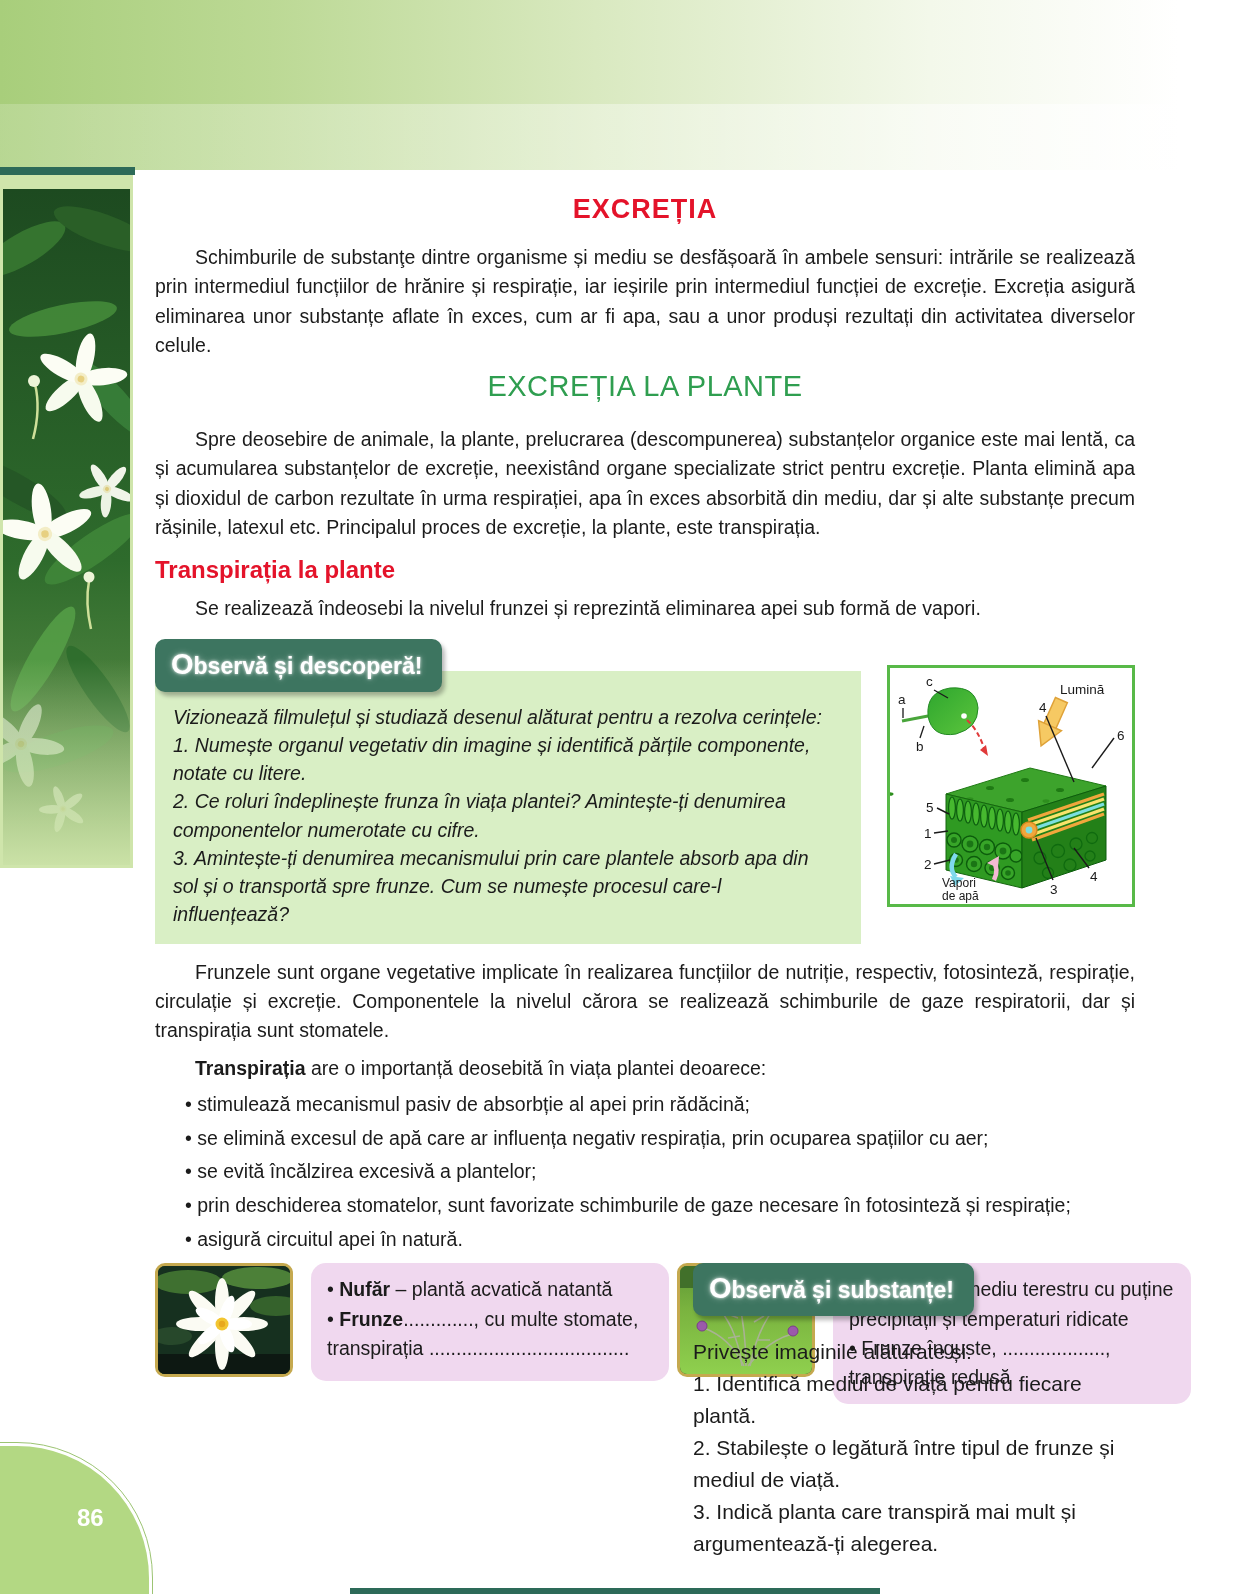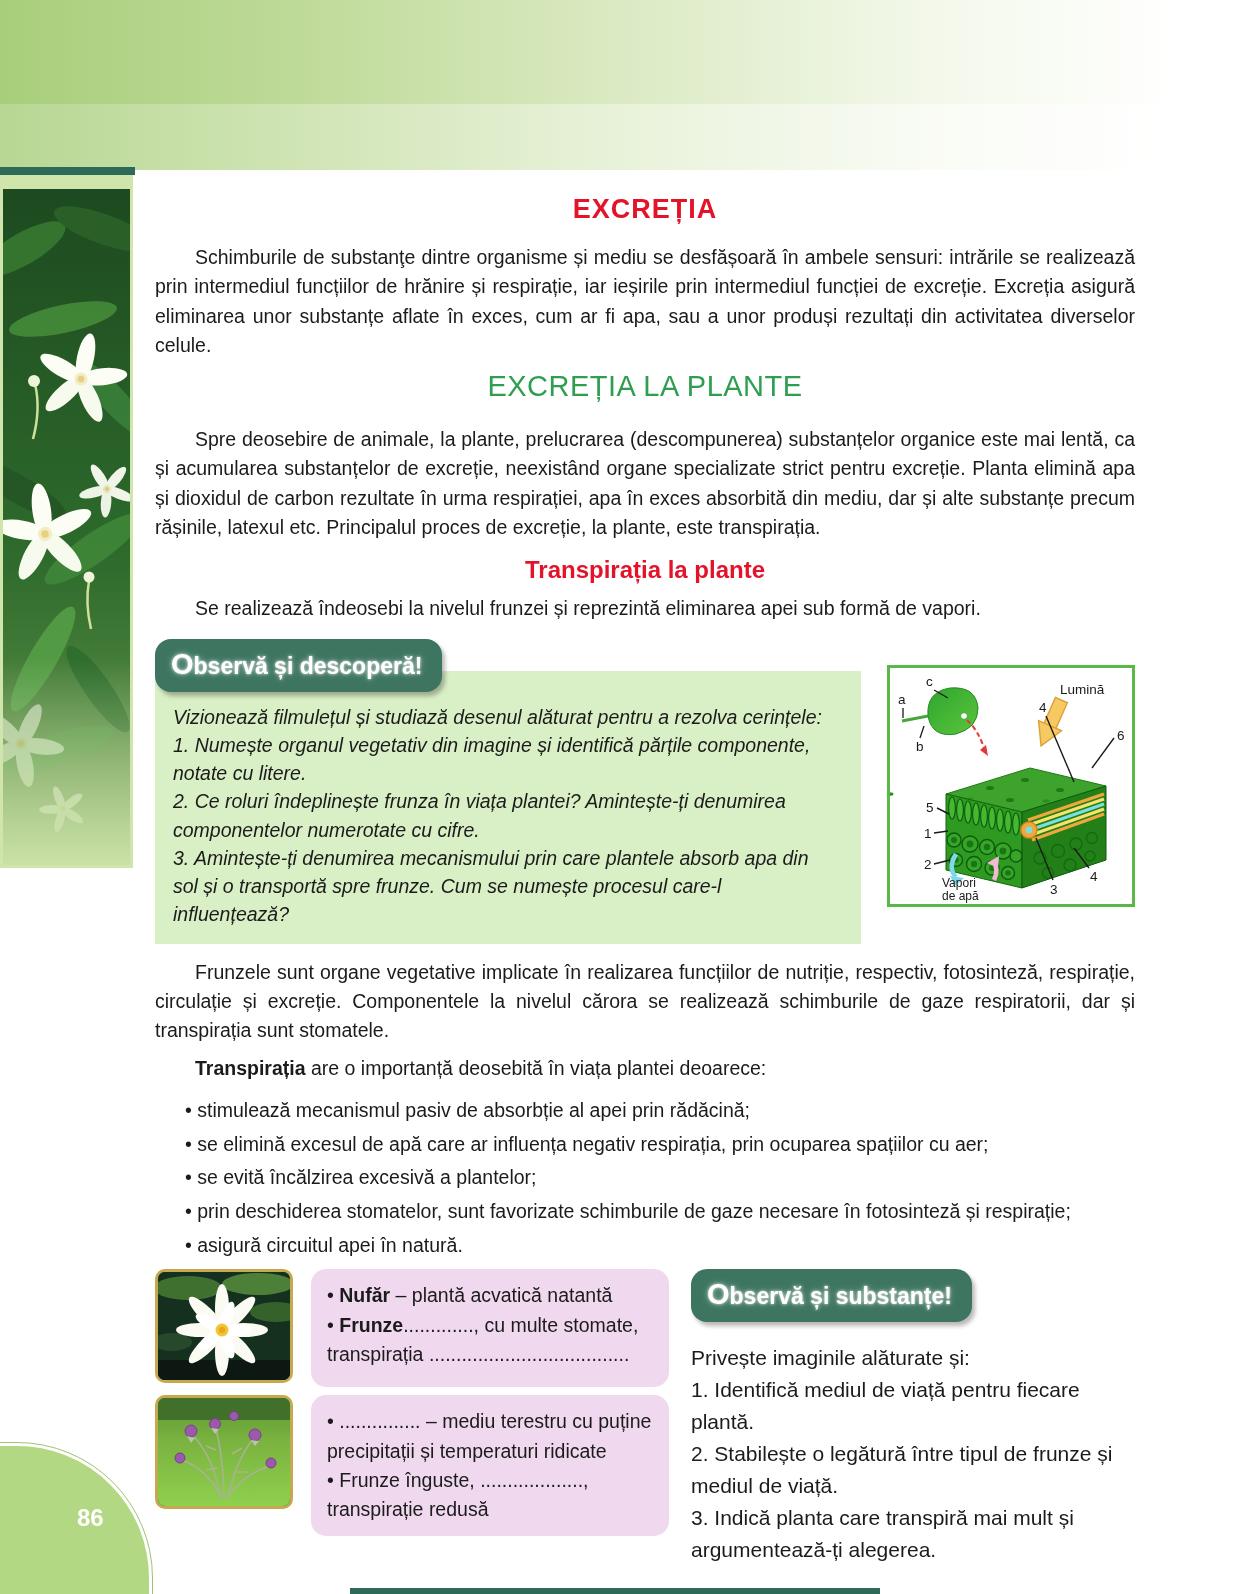--- a/index.html
+++ b/index.html
@@ -64,63 +64,63 @@
     text-align:center; color:#e4132a;
     font-size:27px; font-weight:bold; letter-spacing:1px;
     margin:4px 0 18px 0;
   }
   h2.title-green {
     text-align:center; color:#2f9e50;
     font-size:29px; font-weight:normal; letter-spacing:.5px;
     margin:10px 0 22px 0;
   }
   h3.subtitle-red {
-    text-align:center; color:#e4132a;
+    color:#e4132a;
     font-size:24px; font-weight:bold;
     margin:14px 0 10px 0;
   }
   p.body {
     font-size:19.5px; line-height:1.5; text-align:justify;
     text-indent:40px; margin-bottom:8px;
   }
   p.body b { font-weight:bold; }
 
   
   .observa-row { display:flex; gap:26px; margin-top:16px; align-items:flex-start; }
   .obs-left { width:720px; position:relative; }
   .badge {
     display:inline-block; position:relative; z-index:2;
     background:#3d7560; color:#ffffff;
     font-size:23px; font-weight:bold;
     padding:9px 20px 11px 16px;
-    border-radius:16px;
+    border-radius:10px;
     box-shadow:3px 4px 4px rgba(0,0,0,.28);
     text-shadow:0 0 3px rgba(255,255,255,.85), 0 0 7px rgba(255,255,255,.45);
   }
   .badge::first-letter { font-size:29px; }
   .green-box {
     position:relative; z-index:1;
     margin-top:-21px;
     background:#d9efc5;
     padding:32px 32px 16px 18px;
     font-style:italic; font-size:19.5px; line-height:1.44;
   }
   .green-box p { margin:0; }
   .diagram-box {
     flex-shrink:0; margin-top:26px;
     width:248px; height:242px;
     border:3px solid #58b948; background:#ffffff;
   }
 
-  ul.bullets { list-style:none; margin:14px 0 10px 0; padding-left:30px; }
+  ul.bullets { list-style:none; margin:8px 0 10px 0; padding-left:30px; }
   ul.bullets li { font-size:19.5px; line-height:1.42; margin-bottom:6px; }
 
   
   .bottom-row { display:flex; gap:22px; margin-top:10px; }
-  .cards-col { width:516px; display:flex; flex-direction:column; gap:8px; }
+  .cards-col { width:516px; display:flex; flex-direction:row; gap:8px;justify-content:space-between; }
   .card-row { display:flex; gap:18px; align-items:flex-start; }
   .photo-frame {
     flex-shrink:0; width:138px; height:114px;
     border:3px solid #c5a94f; border-radius:10px; overflow:hidden;
     background:#244a22;
   }
   .photo-frame svg { display:block; }
   .pink-box {
     width:358px; min-height:118px;
     background:#f0d8ef; border-radius:15px;

